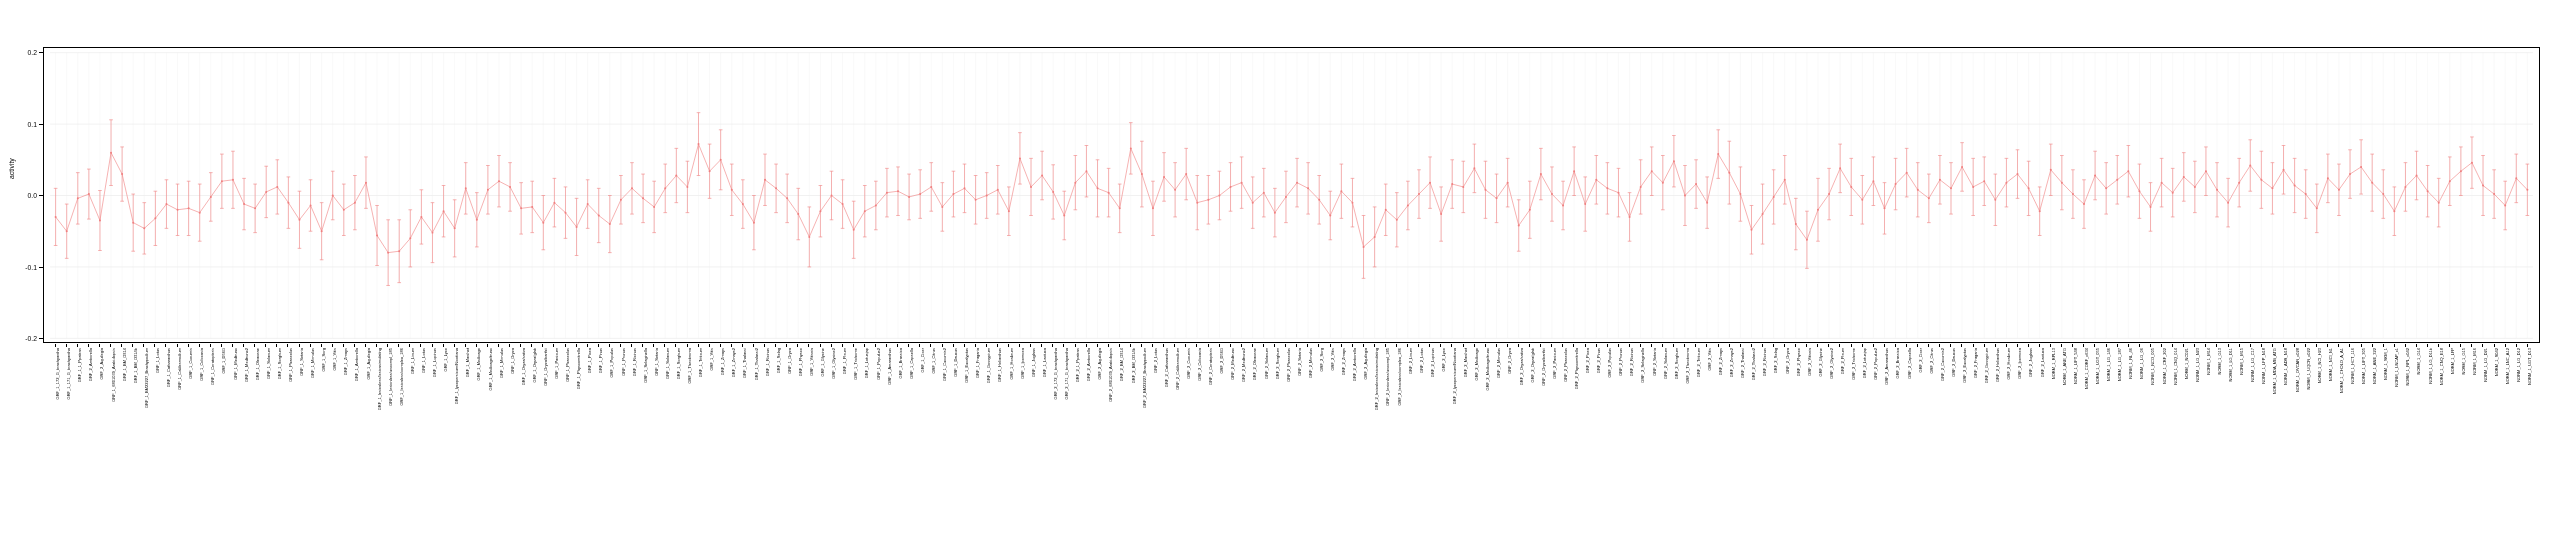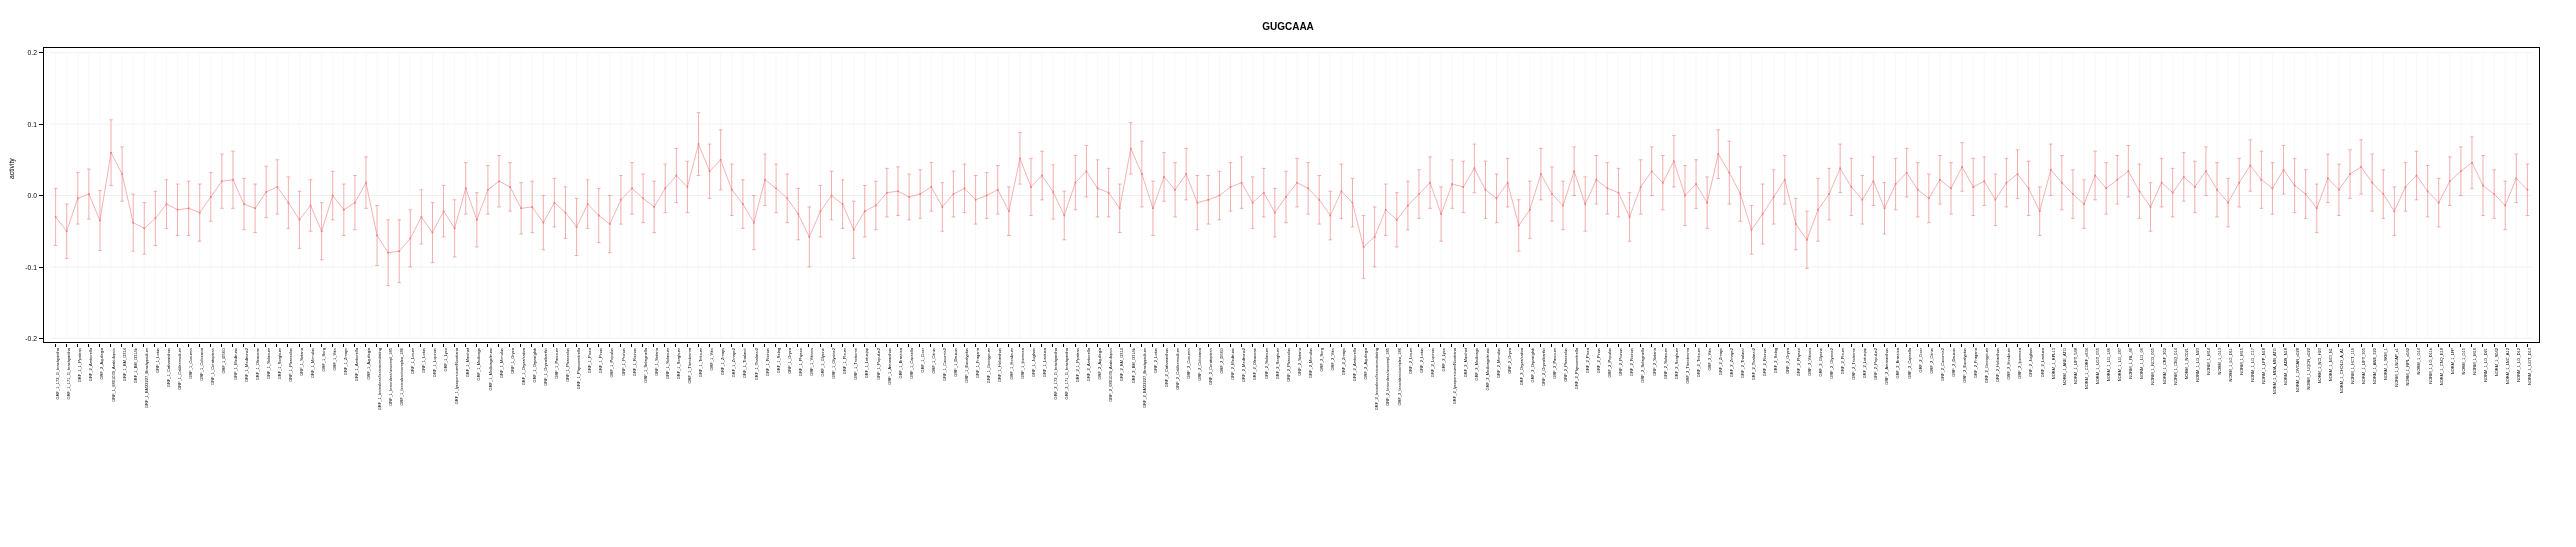--- a/index.html
+++ b/index.html
@@ -14,21 +14,20 @@
   svg#chart{position:absolute;left:0;top:0;}
   .xlabels{position:absolute;left:43px;top:348px;width:2497px;height:190px;}
   .xlab{position:absolute;top:0;font-size:4px;color:#000;white-space:nowrap;transform-origin:left top;transform:rotate(-90deg) translate(-100%,0);line-height:4.6px;}
   .xtickmark{position:absolute;top:-3.8px;width:0.8px;height:3px;background:#000;}
 </style>
 </head>
 <body>
 
 <div id="root">
 
-  <div id="title">GUGCAAA</div>
 
   <div id="ylabel">activity</div>
 
   <div id="ticks">
       <div class="ytick" style="top: 291px; right: 6px;">-0.2</div>
       <div class="ytickmark" style="top: 291px; left: 39px;"></div>
       <div class="ytick" style="top: 220px; right: 6px;">-0.1</div>
       <div class="ytickmark" style="top: 220px; left: 39px;"></div>
       <div class="ytick" style="top: 148px; right: 6px;">0.0</div>
       <div class="ytickmark" style="top: 148px; left: 39px;"></div>

